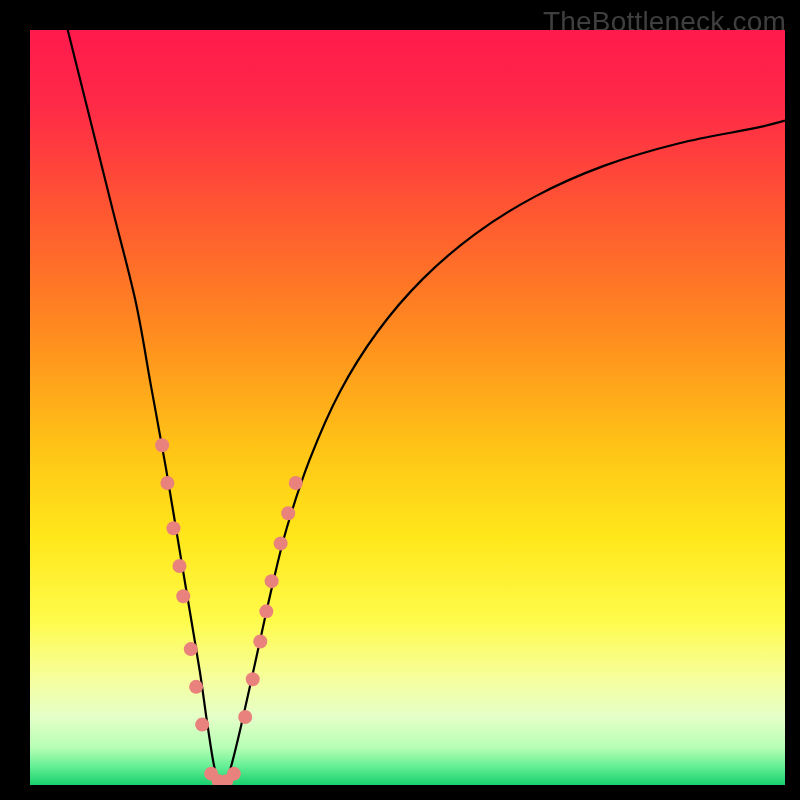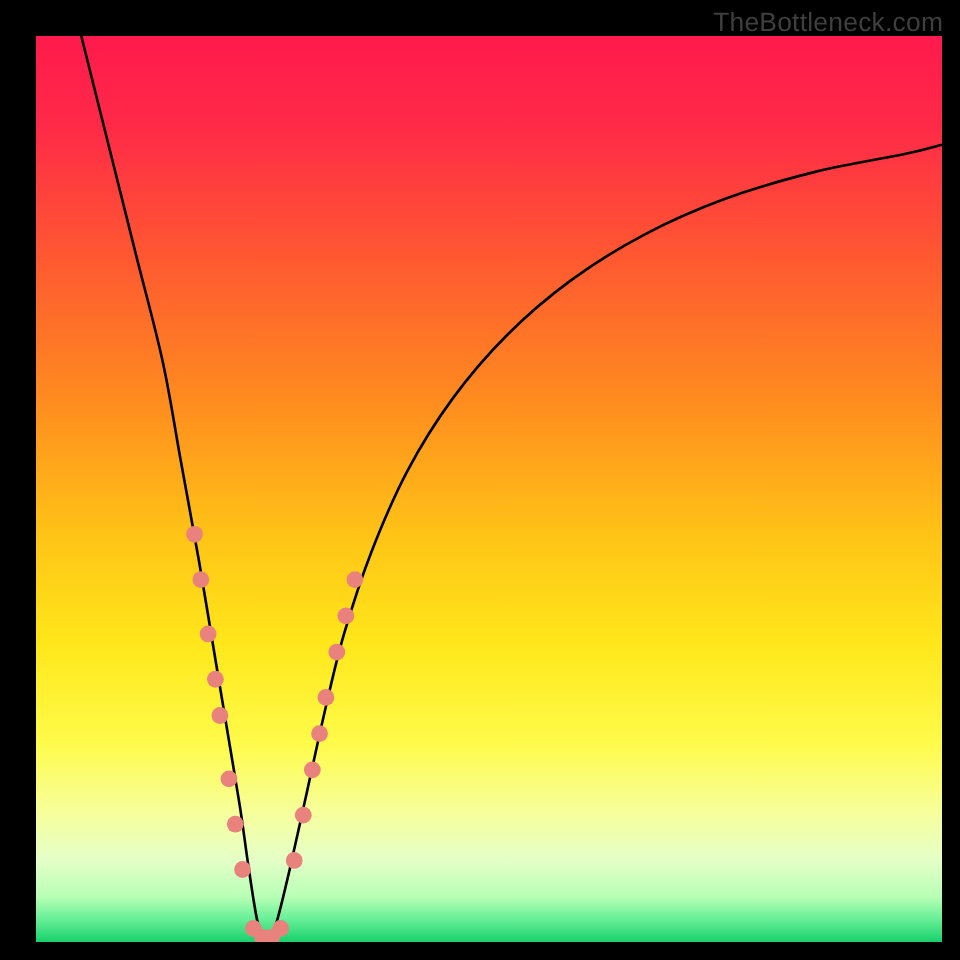--- a/index.html
+++ b/index.html
@@ -29,21 +29,21 @@
     top: 0;
     width: 755px;
     height: 755px;
   }
 
   .watermark {
     position: absolute;
     top: 6px;
     right: 14px;
     color: #3f3f3f;
-    font-size: 22px;
+    font-size: 28px;
     font-weight: 500;
     letter-spacing: 0.2px;
   }
 </style>
 </head>
 <body>
 
 <div class="watermark">TheBottleneck.com</div>
 
 <div class="frame">

